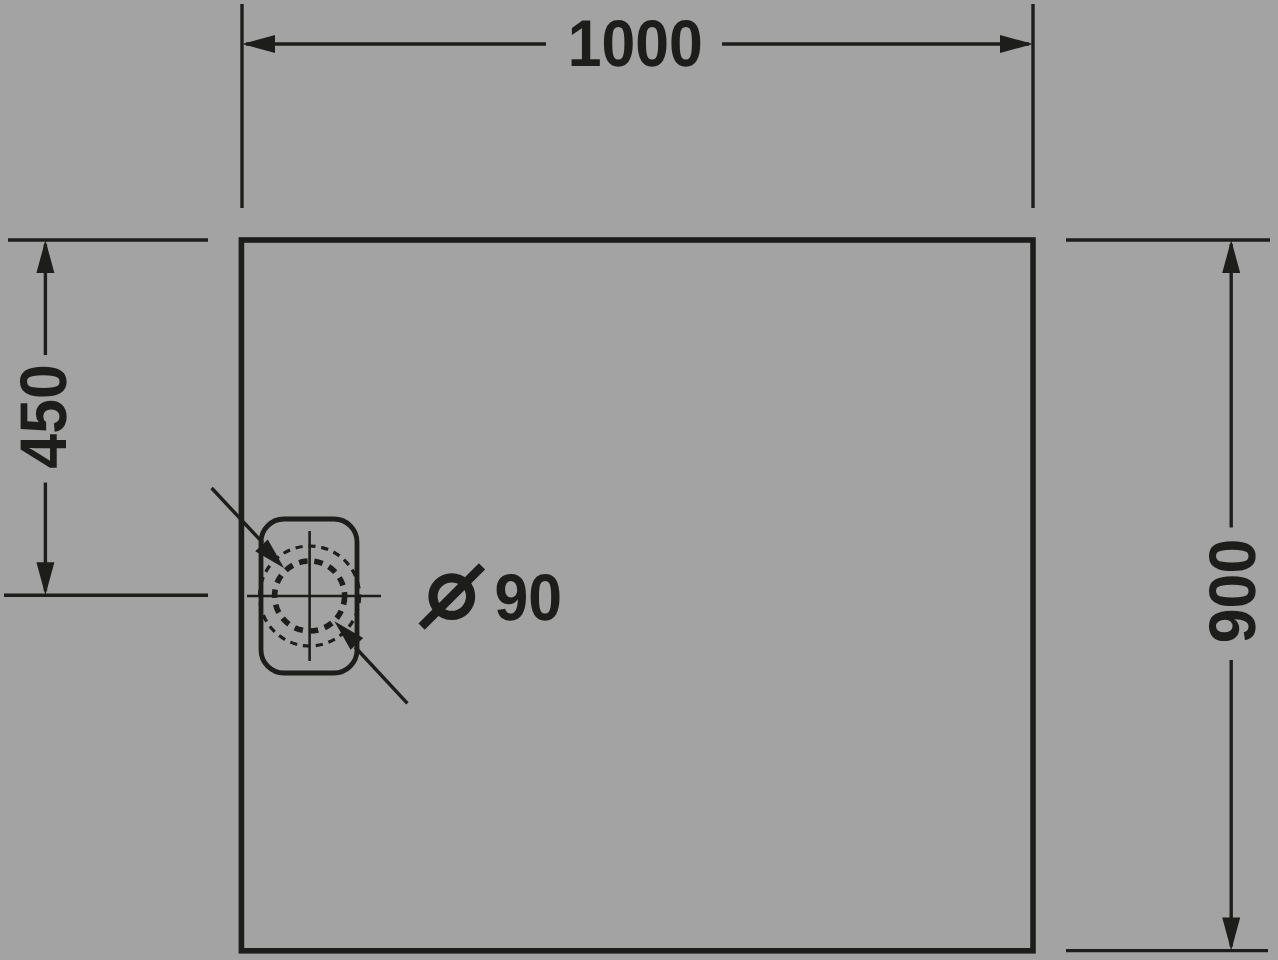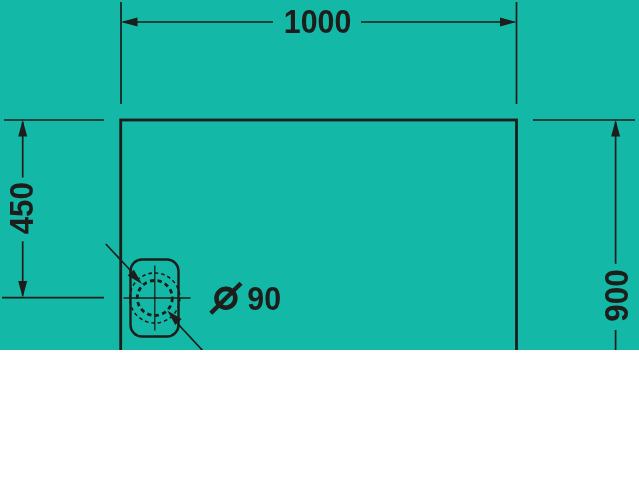--- a/index.html
+++ b/index.html
@@ -1,16 +1,16 @@
 <!DOCTYPE html>
 <html><head>
 <meta charset="utf-8">
 <style>
   html,body{margin:0;padding:0;background:#ffffff;}
-  .wrap{position:relative;width:639px;height:350px;background:#14b8a6;overflow:hidden;}
+  .wrap{position:relative;width:639px;height:480px;background:#a3a3a3;overflow:hidden;}
   svg{display:block}
   text{font-family:"Liberation Sans",sans-serif;font-weight:bold;font-size:33px;fill:#1d1d1b;}
 </style>
 </head>
 <body>
 <div class="wrap">
 <svg width="639" height="480" viewBox="0 0 639 480">
 
   <rect x="120.7" y="120" width="395.8" height="355.4" fill="none" stroke="#1d1d1b" stroke-width="2.8"></rect>
 

